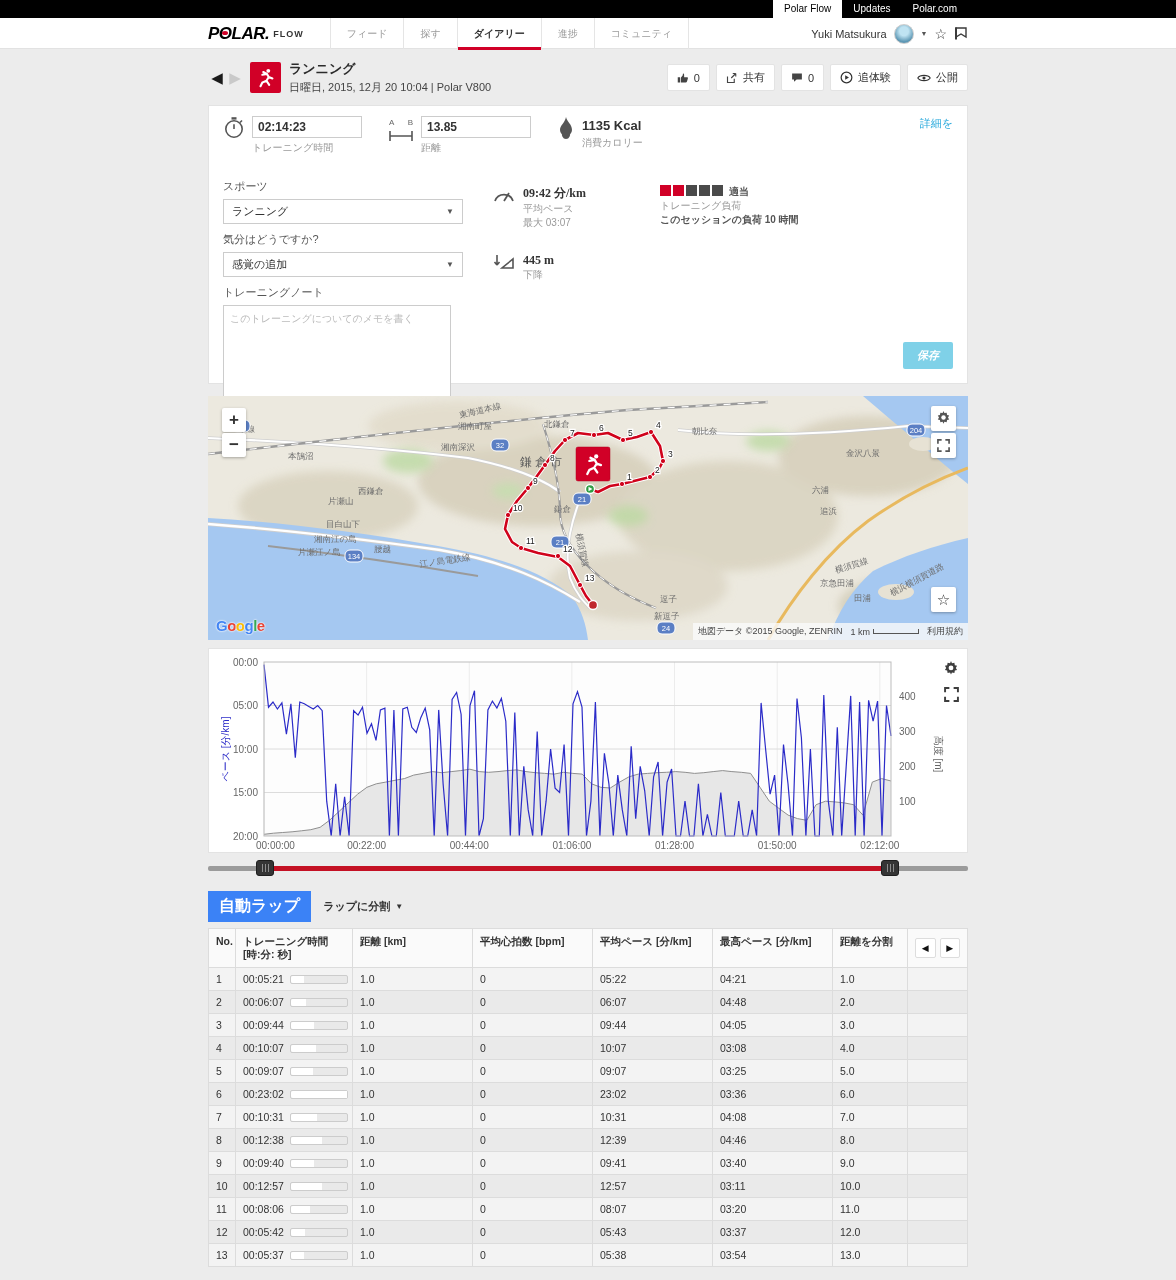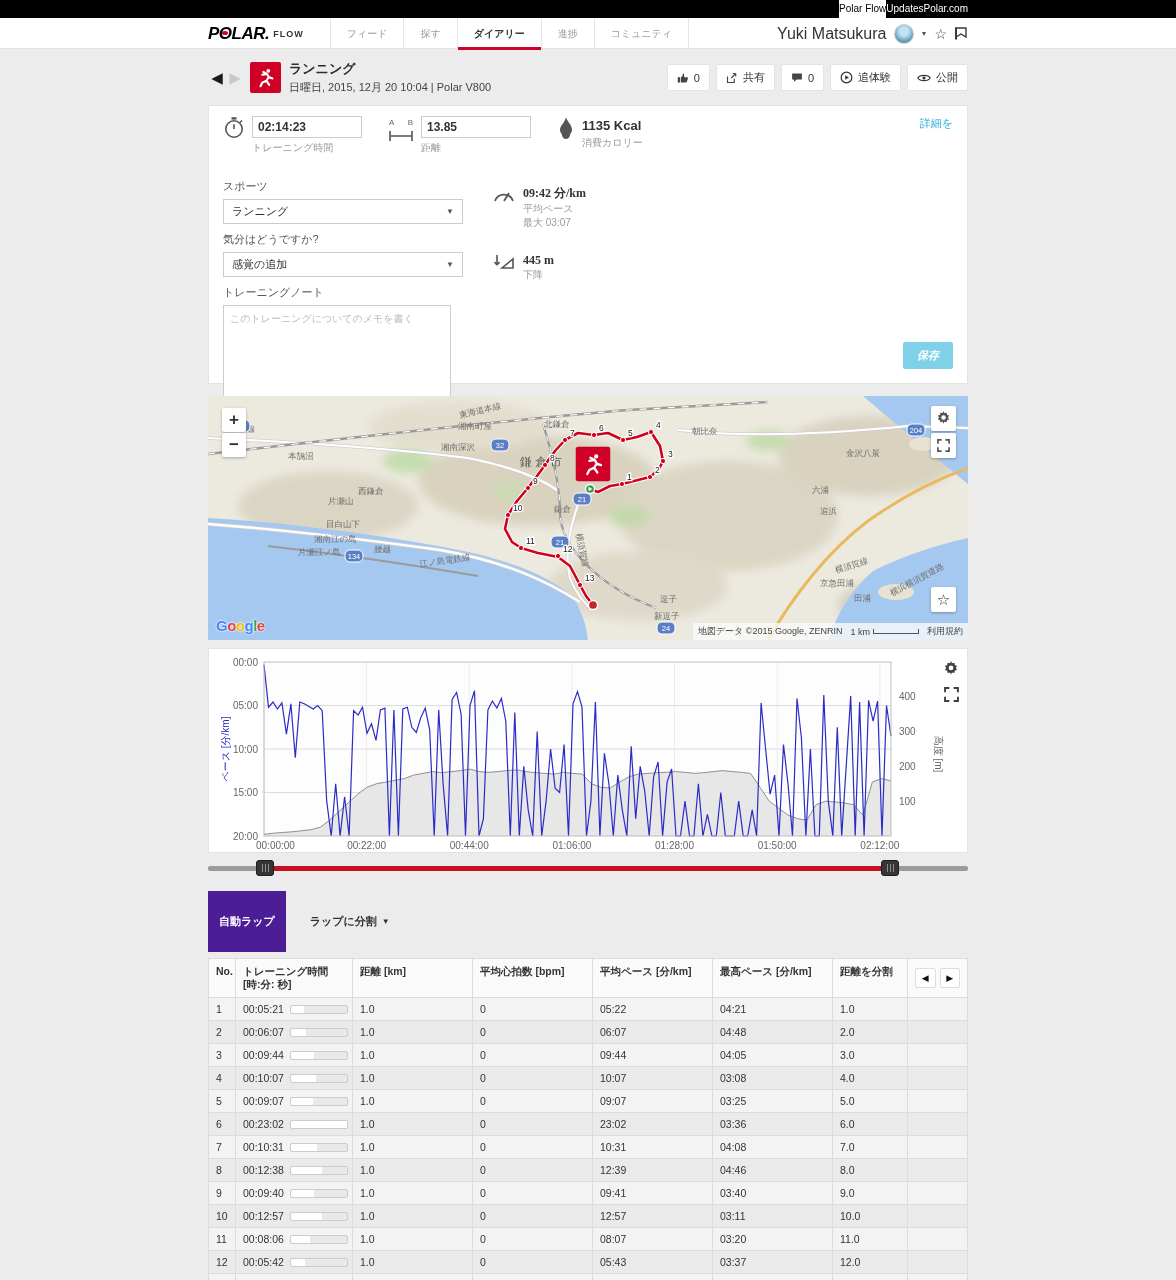--- a/index.html
+++ b/index.html
@@ -3,37 +3,37 @@
 <meta charset="utf-8">
 <style>
   * { margin:0; padding:0; box-sizing:border-box; }
   html,body { width:1176px; background:#ececec; font-family:"Liberation Sans","DejaVu Sans",sans-serif; color:#333; }
   .wrap { width:1176px; }
   .container { width:760px; margin:0 auto; position:relative; }
 
   
   .topbar { background:#000; height:18px; }
   .topbar .container { display:flex; justify-content:flex-end; }
-  .topbar a { font-size:10px; line-height:18px; padding:0 0; color:#fff; text-decoration:none; display:block; }
+  .topbar a { font-size:10px; line-height:18px; padding:0 11px; color:#fff; text-decoration:none; display:block; }
   .topbar a.active { background:#fff; color:#000; }
 
   
   .nav { background:#fff; height:31px; border-bottom:1px solid #e2e2e2; }
   .nav .container { display:flex; align-items:center; height:31px; }
   .logo { font-weight:bold; font-style:italic; font-size:17px; letter-spacing:-0.5px; color:#000; position:relative; }
   .logo .o-red { color:#000; position:relative; }
   .logo .o-red:after { content:""; position:absolute; left:3px; top:7px; width:6px; height:4px; background:#d10027; border-radius:50%; }
   .flowtxt { font-size:9px; font-weight:bold; margin-left:4px; margin-right:26px; letter-spacing:1px; }
   .nav-items { display:flex; height:31px; }
   .nav-item { font-size:10px; color:#9a9a9a; padding:0 16px; line-height:31px; border-left:1px solid #e5e5e5; cursor:pointer; position:relative; }
   .nav-item:last-child { border-right:1px solid #e5e5e5; }
   .nav-item.active { color:#333; font-weight:bold; }
   .nav-item.active:after { content:""; position:absolute; left:0; right:0; bottom:-1px; height:3px; background:#d10027; }
   .nav-right { margin-left:auto; display:flex; align-items:center; gap:7px; }
-  .username { font-size:16px; }
+  .username { font-size:11px; }
   .avatar { width:20px; height:20px; border-radius:50%; background:radial-gradient(circle at 50% 35%, #bfe3f2 30%, #5e98b5 70%); border:1px solid #ccc; }
   .caret { font-size:7px; color:#555; }
   .star-ic { font-size:14px; color:#333; }
   .flag-ic { width:14px; height:13px; }
 
   
   .session-head { display:flex; align-items:center; margin:11px 0 10px; }
   .chev { width:18px; height:18px; border:none; background:none; font-size:15px; line-height:18px; cursor:pointer; padding:0; }
   .chev.back { color:#1a1a1a; }
   .chev.fwd { color:#c9c9c9; }
@@ -98,22 +98,22 @@
 
   
   .slider { position:relative; height:22px; margin-top:4px; }
   .sl-track { position:absolute; left:0; right:0; top:9px; height:5px; background:#9b9b9b; border-radius:2px; }
   .sl-range { position:absolute; top:9px; height:5px; background:#c41124; }
   .sl-handle { position:absolute; top:3px; width:18px; height:16px; background:#353535; border:1px solid #1e1e1e; border-radius:3px; cursor:ew-resize; display:flex; align-items:center; justify-content:center; gap:2px; }
   .sl-handle i { width:1px; height:8px; background:#8d8d8d; display:block; }
 
   
   .laps-head { display:flex; align-items:center; margin-top:12px; }
-  .auto-lap { background:#4c1d95; color:#fff; font-size:11px; font-weight:bold; border:none; padding:23px 11px; cursor:pointer; }
-  .split-lap { font-size:11px; font-weight:bold; color:#333; margin-left:24px; cursor:pointer; display:flex; align-items:center; gap:5px;text-align:center; }
+  .auto-lap { background:#3b82f6; color:#fff; font-size:16px; font-weight:bold; border:none; padding:5px 11px; cursor:pointer; }
+  .split-lap { font-size:11px; font-weight:bold; color:#333; margin-left:12px; cursor:pointer; display:flex; align-items:center; gap:5px;text-align:center; }
   .split-lap .tri { font-size:8px; }
   .lap-table { margin-top:6px; font-size:10.5px; }
   .lt-row { display:flex; border-bottom:1px solid #dcdcdc; }
   .lt-row > div { padding:5px 7px; border-right:1px solid #dcdcdc; overflow:hidden; }
   .lt-row > div:first-child { border-left:1px solid #dcdcdc; }
   .lt-header { background:#fafafa; font-weight:bold; border-top:1px solid #dcdcdc; }
   .lt-header > div { padding-top:6px; padding-bottom:6px; line-height:1.25; }
   .lt-row.odd { background:#f3f3f3; }
   .lt-row.even { background:#eaeaea; }
   .c-no { width:28px; }
@@ -300,20 +300,36 @@
                   <path d="M9 15 L20 15 L20 6 z" fill="none" stroke="#555" stroke-width="1.6"></path>
                 </svg>
               <div>
                 <div class="ms-val">445 m</div>
                 <div class="ms-sub">下降</div>
               </div>
             </div>
           </div>
 
           <div class="ms-col c3">
+            <div class="ms">
+              <div>
+                <div class="loadline">
+                    <span class="load-blocks">
+                      <i style="background: rgb(209, 0, 39);"></i>
+                      <i style="background: rgb(209, 0, 39);"></i>
+                      <i style="background: rgb(74, 74, 74);"></i>
+                      <i style="background: rgb(74, 74, 74);"></i>
+                      <i style="background: rgb(74, 74, 74);"></i>
+                    </span>
+                    <span class="ms-sub dk">適当</span>
+                  </div>
+                <div class="ms-sub">トレーニング負荷</div>
+                <div class="ms-sub dk">このセッションの負荷 10 時間</div>
+              </div>
+            </div>
           </div>
 
         </div>
       </div>
 
       <button class="save-btn">保存</button>
     </div>
 
     <div class="map">
       <svg id="map-svg" width="760" height="244" viewBox="0 0 760 244">

